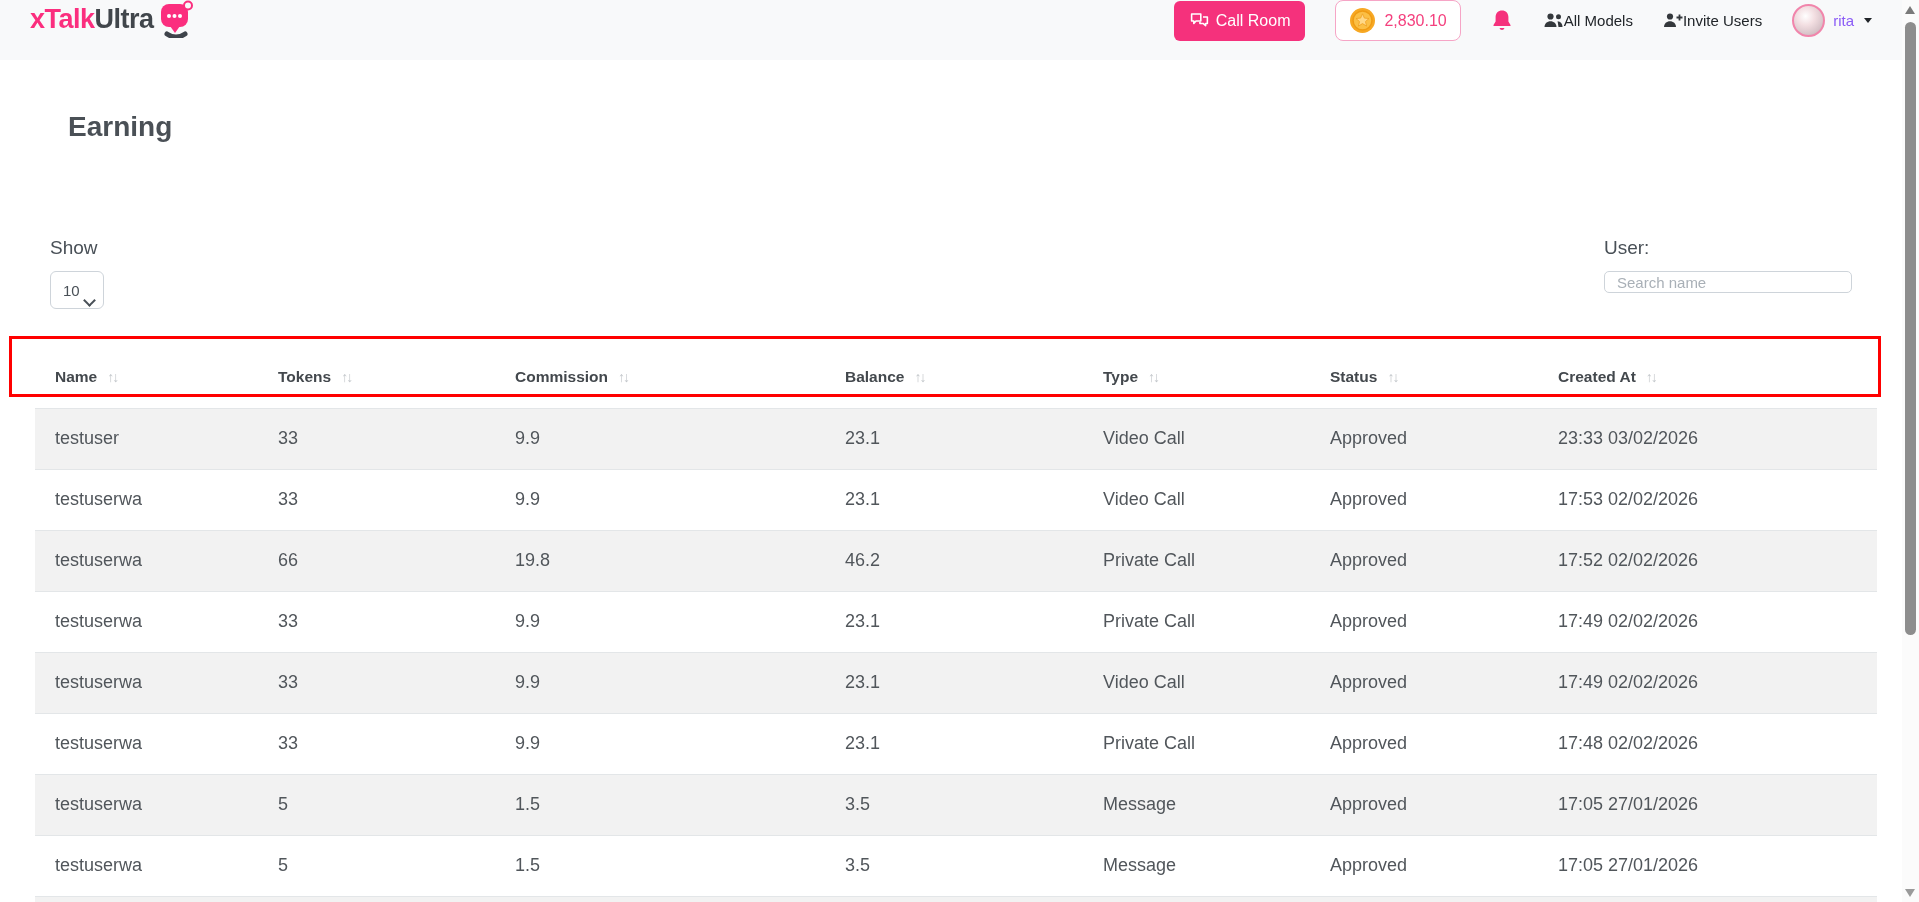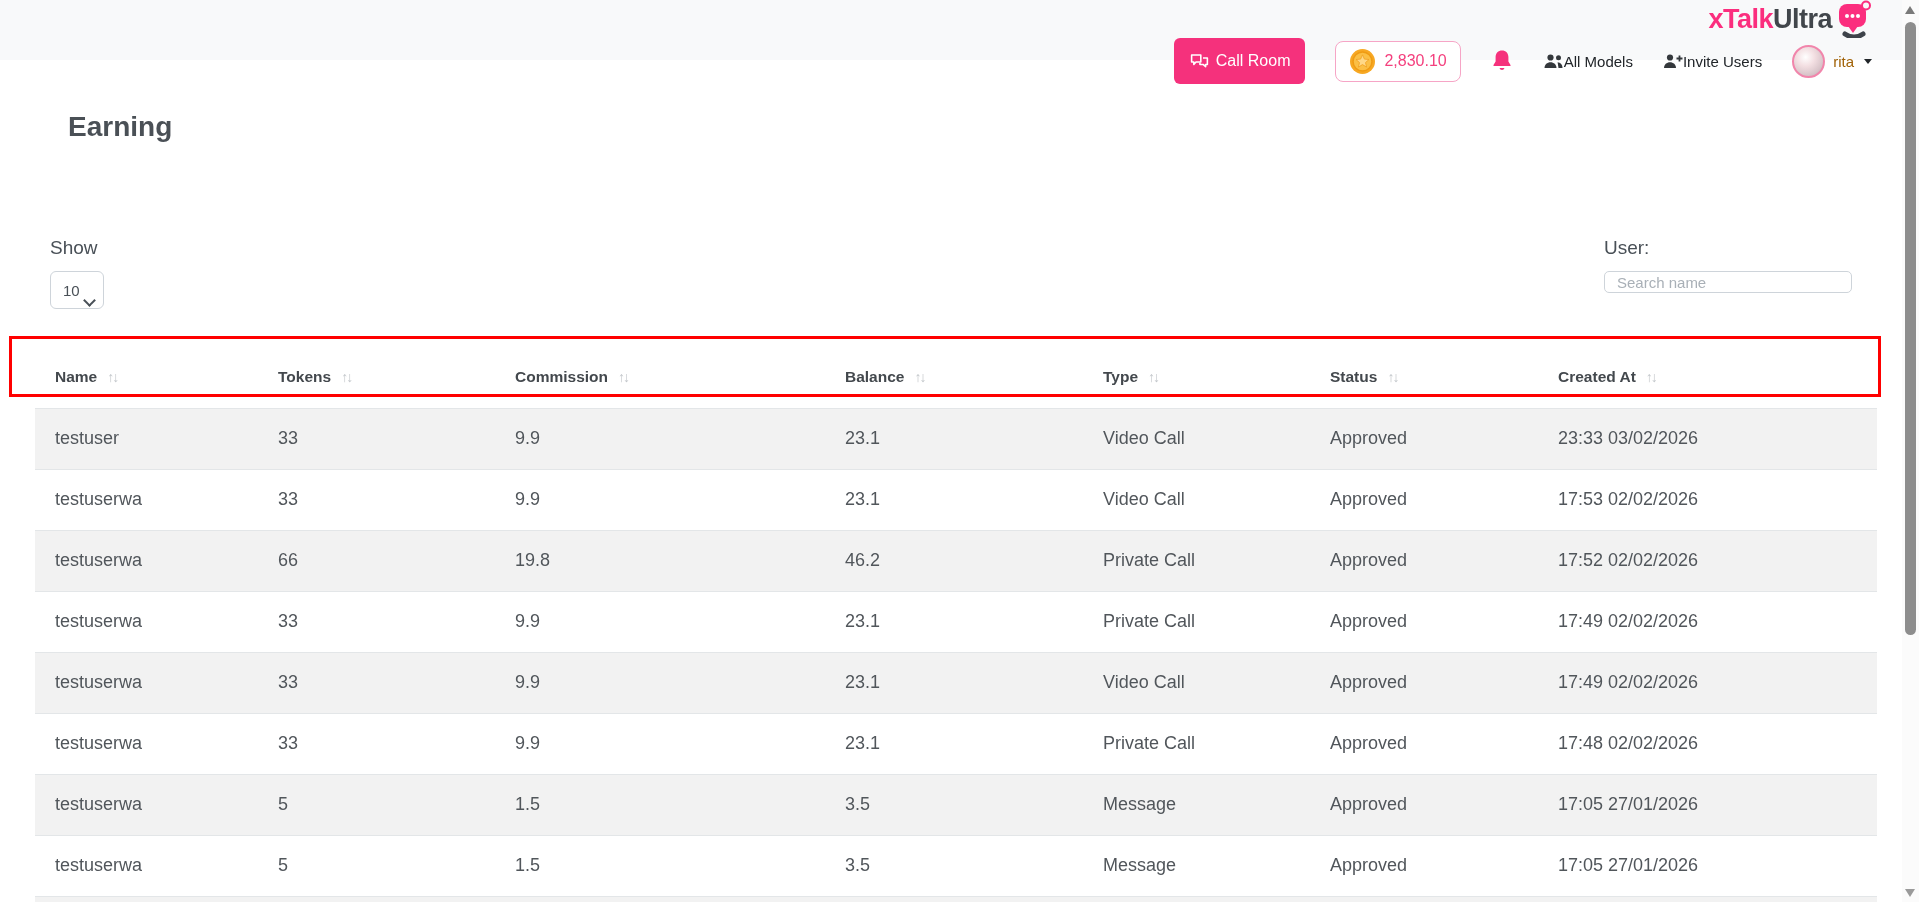--- a/index.html
+++ b/index.html
@@ -5,49 +5,49 @@
   * { margin:0; padding:0; box-sizing:border-box; }
   html,body { width:1919px; height:902px; overflow:hidden; }
   body {
     font-family:"Liberation Sans","DejaVu Sans",sans-serif;
     background:#ffffff; color:#51565b; position:relative;
   }
 
   
   .navbar {
     height:60px; width:1902px; background:#f8f9fa;
-    display:flex; align-items:flex-end; padding:0 30px;flex-direction:column;
+    display:flex; align-items:flex-start; padding:0 30px;
   }
   .logo { display:flex; align-items:center; gap:4px; }
   .logo-text { font-size:27px; font-weight:800; letter-spacing:-0.5px; }
   .logo-text .pink { color:#fb2e7e; }
   .logo-text .dark { color:#41464b; }
   .nav-right { margin-left:auto; display:flex; align-items:center; gap:30px; }
   .btn-callroom {
     background:#f5317c; color:#fff; border:none; border-radius:6px;
-    height:46px; padding:0 15px; font-size:16px; font-family:inherit;
+    height:40px; padding:0 15px; font-size:16px; font-family:inherit;
     display:flex; align-items:center; gap:6px; cursor:pointer;
   }
   .token-badge {
     display:flex; align-items:center; gap:8px; background:#ffffff;
     border:1px solid #f6a5c6; border-radius:8px; height:41px; padding:0 13px;
     cursor:pointer;
   }
   .token-badge .amount { color:#f4407e; font-size:16px; }
   .nav-link {
     display:flex; align-items:center; font-size:15px; color:#212529;
     cursor:pointer; text-decoration:none;
   }
   .user-menu { display:flex; align-items:center; gap:8px; cursor:pointer; }
   .avatar {
     width:33px; height:33px; border-radius:50%;
     border:2px solid #f185ab;
     background:radial-gradient(circle at 40% 35%, #ffffff 0%, #f3dfe2 35%, #d8c4c9 70%, #b9a7ad 100%);
   }
-  .user-name { font-size:15px; color:#a16207; }
+  .user-name { font-size:15px; color:#8b5cf6; }
   .caret-down {
     width:0; height:0; border-left:4px solid transparent; border-right:4px solid transparent;
     border-top:5px solid #212529; display:inline-block; margin-left:2px;
   }
 
   
   .page-title {
     font-size:28px; font-weight:bold; color:#4a5056;
     margin:53px 0 0 68px; line-height:1;
   }

